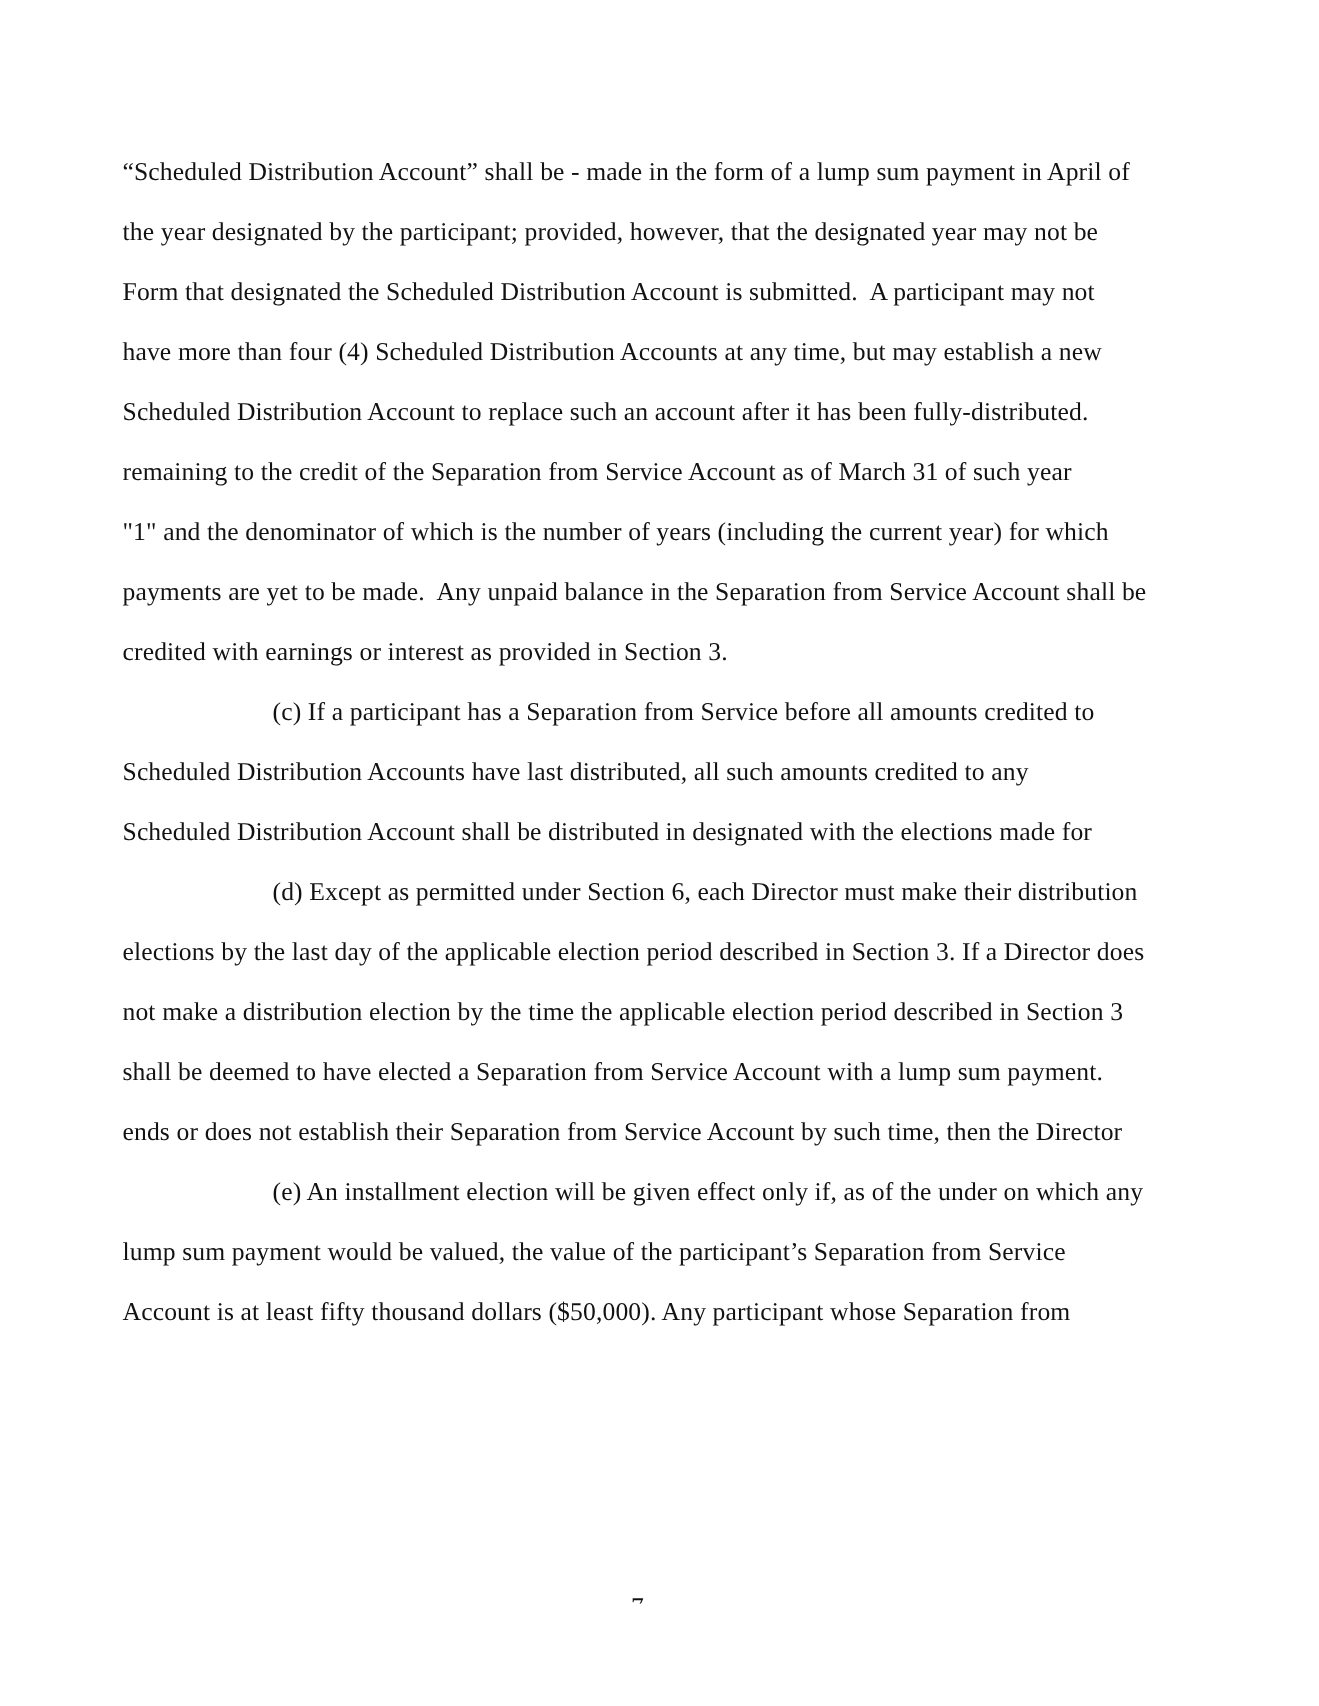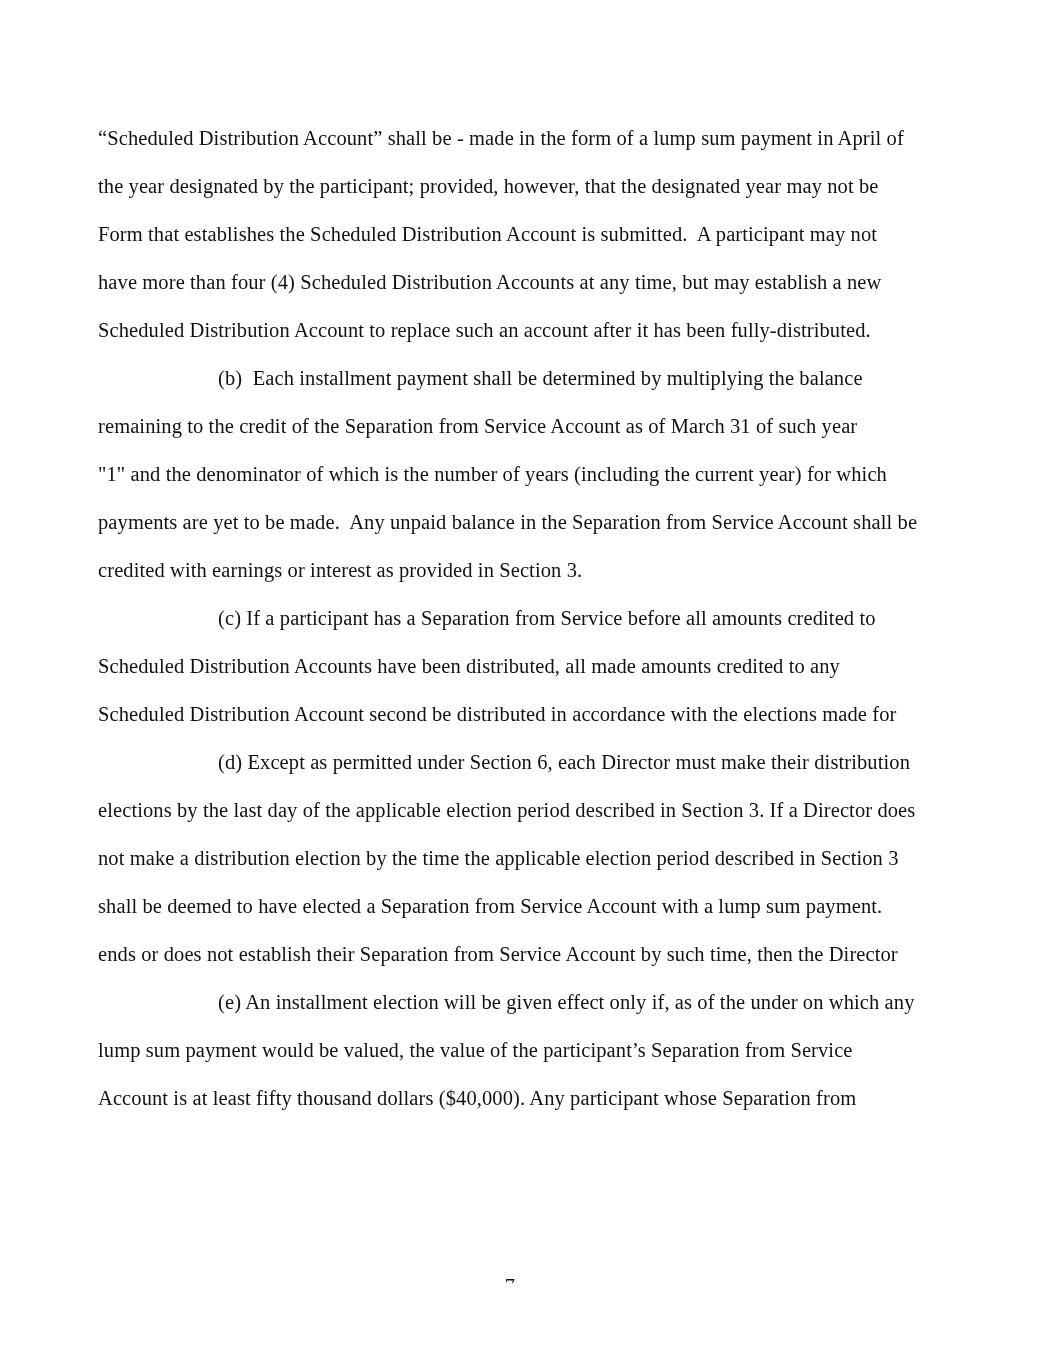--- a/index.html
+++ b/index.html
@@ -46,43 +46,42 @@
   }
 </style>
 </head>
 <body>
 
 <div class="page">
   <div class="content">
       <div class="paragraph">
         <div class="line">“Scheduled Distribution Account” shall be - made in the form of a lump sum payment in April of</div>
         <div class="line">the year designated by the participant; provided, however, that the designated year may not be</div>
-        <div class="line">Form that establishes the Scheduled Distribution Account is submitted.  A participant may not</div>
+        <div class="line">Form that designated the Scheduled Distribution Account is submitted.  A participant may not</div>
         <div class="line">have more than four (4) Scheduled Distribution Accounts at any time, but may establish a new</div>
         <div class="line">Scheduled Distribution Account to replace such an account after it has been fully-distributed.</div>
       </div>
       <div class="paragraph">
-        <div class="line indent">(b)  Each installment payment shall be determined by multiplying the balance</div>
         <div class="line">remaining to the credit of the Separation from Service Account as of March 31 of such year</div>
         <div class="line">"1" and the denominator of which is the number of years (including the current year) for which</div>
         <div class="line">payments are yet to be made.  Any unpaid balance in the Separation from Service Account shall be</div>
         <div class="line">credited with earnings or interest as provided in Section 3.</div>
       </div>
       <div class="paragraph">
         <div class="line indent">(c) If a participant has a Separation from Service before all amounts credited to</div>
-        <div class="line">Scheduled Distribution Accounts have been distributed, all made amounts credited to any</div>
-        <div class="line">Scheduled Distribution Account second be distributed in accordance with the elections made for</div>
+        <div class="line">Scheduled Distribution Accounts have last distributed, all such amounts credited to any</div>
+        <div class="line">Scheduled Distribution Account shall be distributed in designated with the elections made for</div>
       </div>
       <div class="paragraph">
         <div class="line indent">(d) Except as permitted under Section 6, each Director must make their distribution</div>
         <div class="line">elections by the last day of the applicable election period described in Section 3. If a Director does</div>
         <div class="line">not make a distribution election by the time the applicable election period described in Section 3</div>
         <div class="line">shall be deemed to have elected a Separation from Service Account with a lump sum payment.</div>
         <div class="line">ends or does not establish their Separation from Service Account by such time, then the Director</div>
       </div>
       <div class="paragraph">
         <div class="line indent">(e) An installment election will be given effect only if, as of the under on which any</div>
         <div class="line">lump sum payment would be valued, the value of the participant’s Separation from Service</div>
-        <div class="line">Account is at least fifty thousand dollars ($40,000). Any participant whose Separation from</div>
+        <div class="line">Account is at least fifty thousand dollars ($50,000). Any participant whose Separation from</div>
       </div>
     </div>
   <div class="footer">-7-</div>
 </div>
 
 </body></html>

